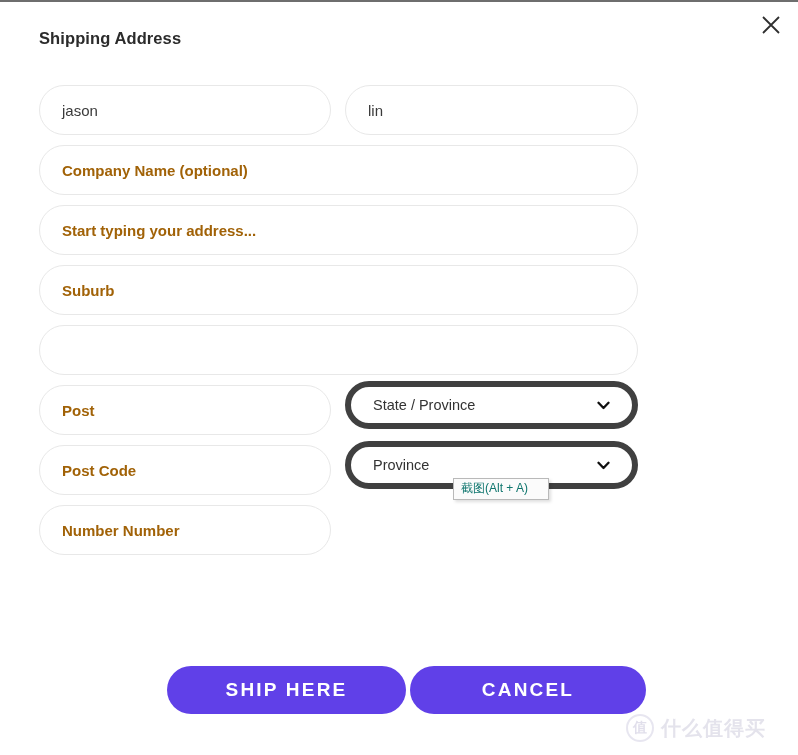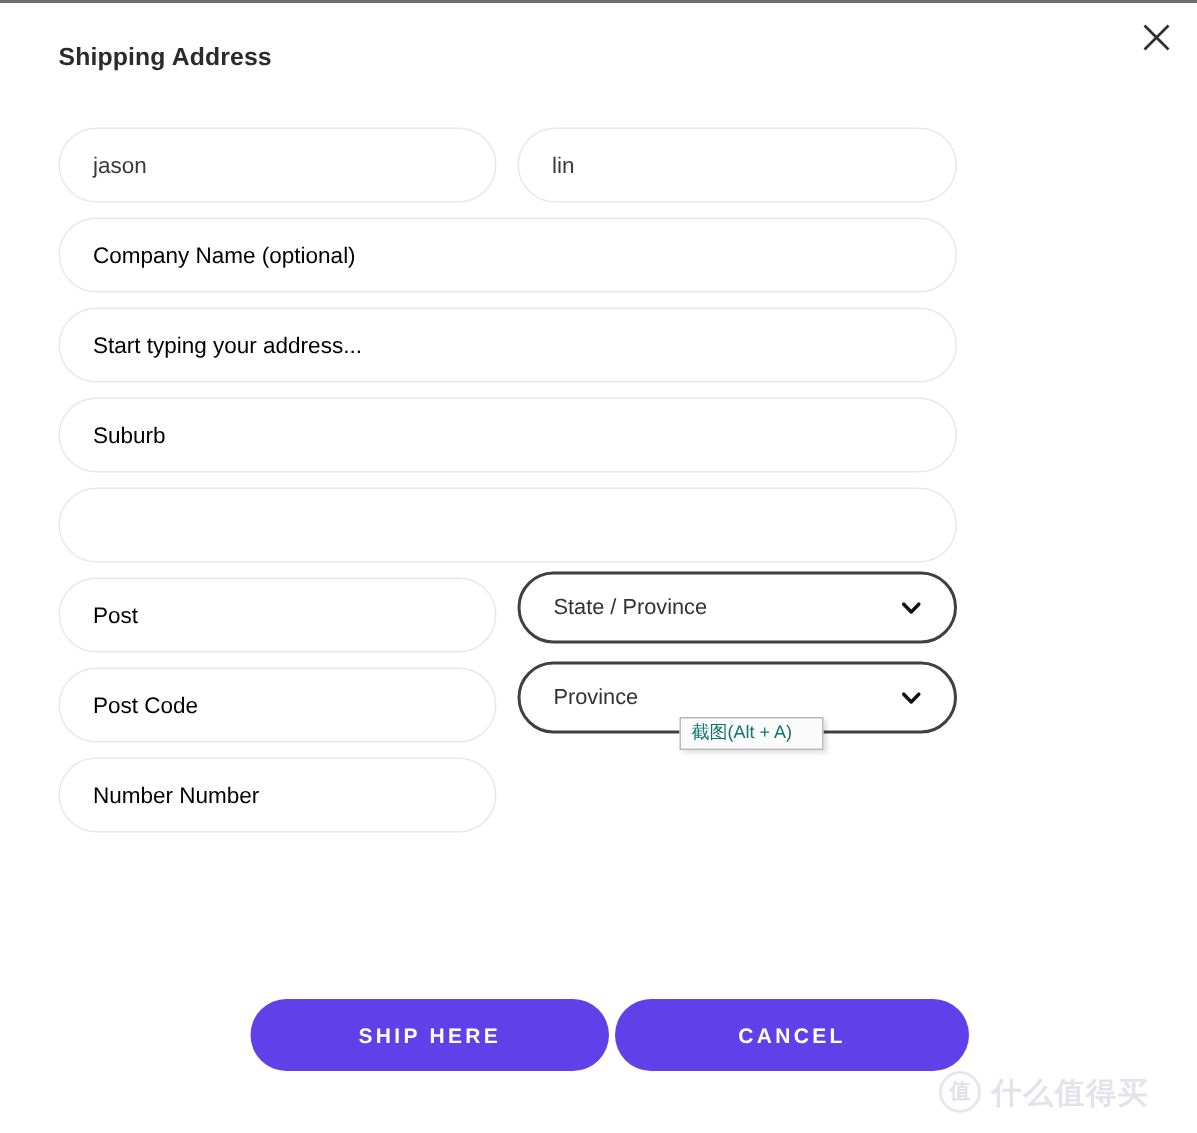--- a/index.html
+++ b/index.html
@@ -68,27 +68,27 @@
     align-items: center;
     padding: 0 22px;
     font-size: 15px;
     color: #3a3a3a;
     cursor: text;
   }
   .field.half-left  { left: 39px;  width: 292px; }
   .field.half-right { left: 345px; width: 293px; }
   .field.full       { left: 39px;  width: 599px; }
 
-  .field .ph { color: #000000; }
+  .field .ph { color: #a16207; font-weight: bold; }
 
   .select {
     position: absolute;
     height: 48px;
     box-sizing: border-box;
-    border: 2px solid #404040;
+    border: 6px solid #404040;
     border-radius: 24px;
     background: #ffffff;
     display: flex;
     align-items: center;
     padding: 0 22px;
     font-size: 14.5px;
     color: #333333;
     cursor: pointer;
     left: 345px;
     width: 293px;
@@ -126,21 +126,21 @@
     display: flex;
     gap: 4px;
   }
   .btn {
     height: 48px;
     border: none;
     border-radius: 24px;
     background: #6040e8;
     color: #ffffff;
     font-family: "Liberation Sans", sans-serif;
-    font-size: 14px;
+    font-size: 19px;
     font-weight: bold;
     letter-spacing: 2.2px;
     cursor: pointer;
     display: flex;
     align-items: center;
     justify-content: center;
   }
   .btn-ship   { width: 239px; }
   .btn-cancel { width: 236px; }
 

